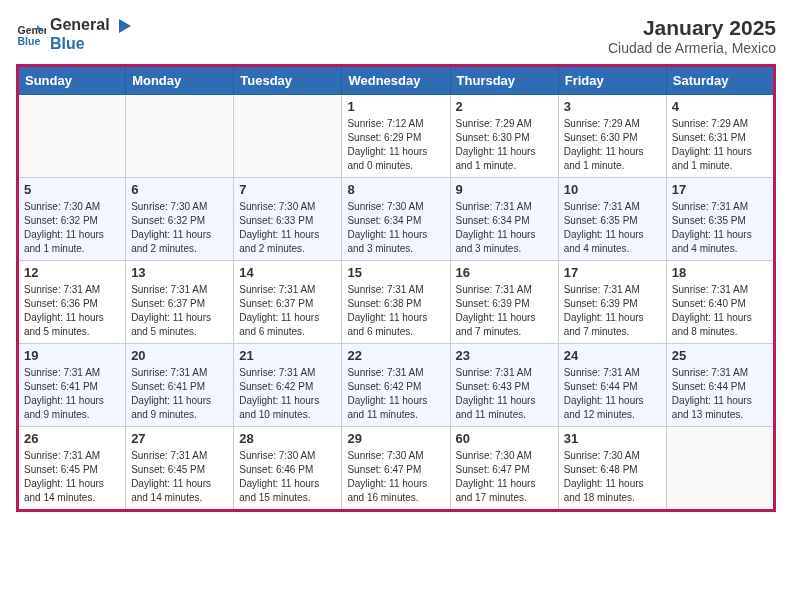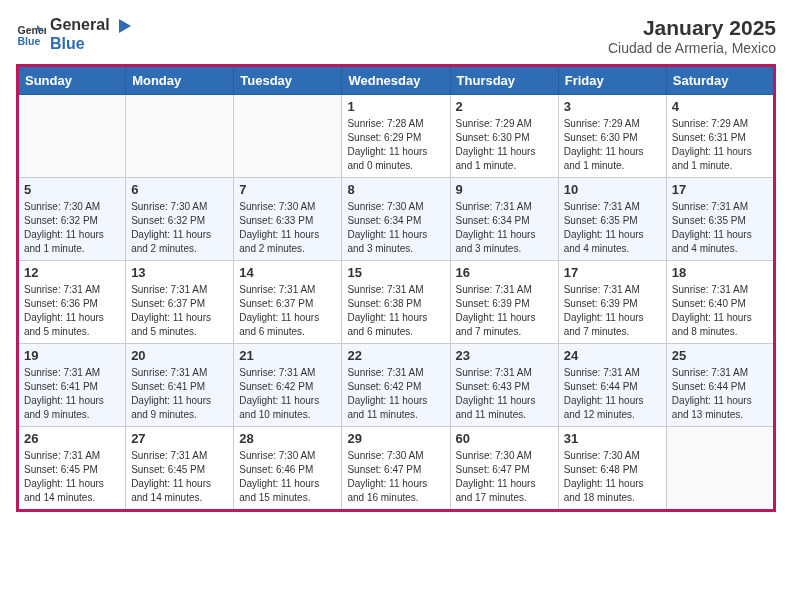--- a/index.html
+++ b/index.html
@@ -117,21 +117,21 @@
       <th>Saturday</th>
     </tr>
   </thead>
   <tbody id="calendar-body">
   <tr>
         <td class="empty"></td>
         <td class="empty"></td>
         <td class="empty"></td>
         <td>
           <div class="day-number">1</div>
-          <div class="day-info" style="white-space: pre-line;">Sunrise: 7:28 AM
+          <div class="day-info" style="white-space: pre-line;">Sunrise: 7:12 AM
 Sunset: 6:29 PM
 Daylight: 11 hours
 and 0 minutes.</div>
         </td>
         <td>
           <div class="day-number">2</div>
           <div class="day-info" style="white-space: pre-line;">Sunrise: 7:29 AM
 Sunset: 6:30 PM
 Daylight: 11 hours
 and 1 minute.</div>

